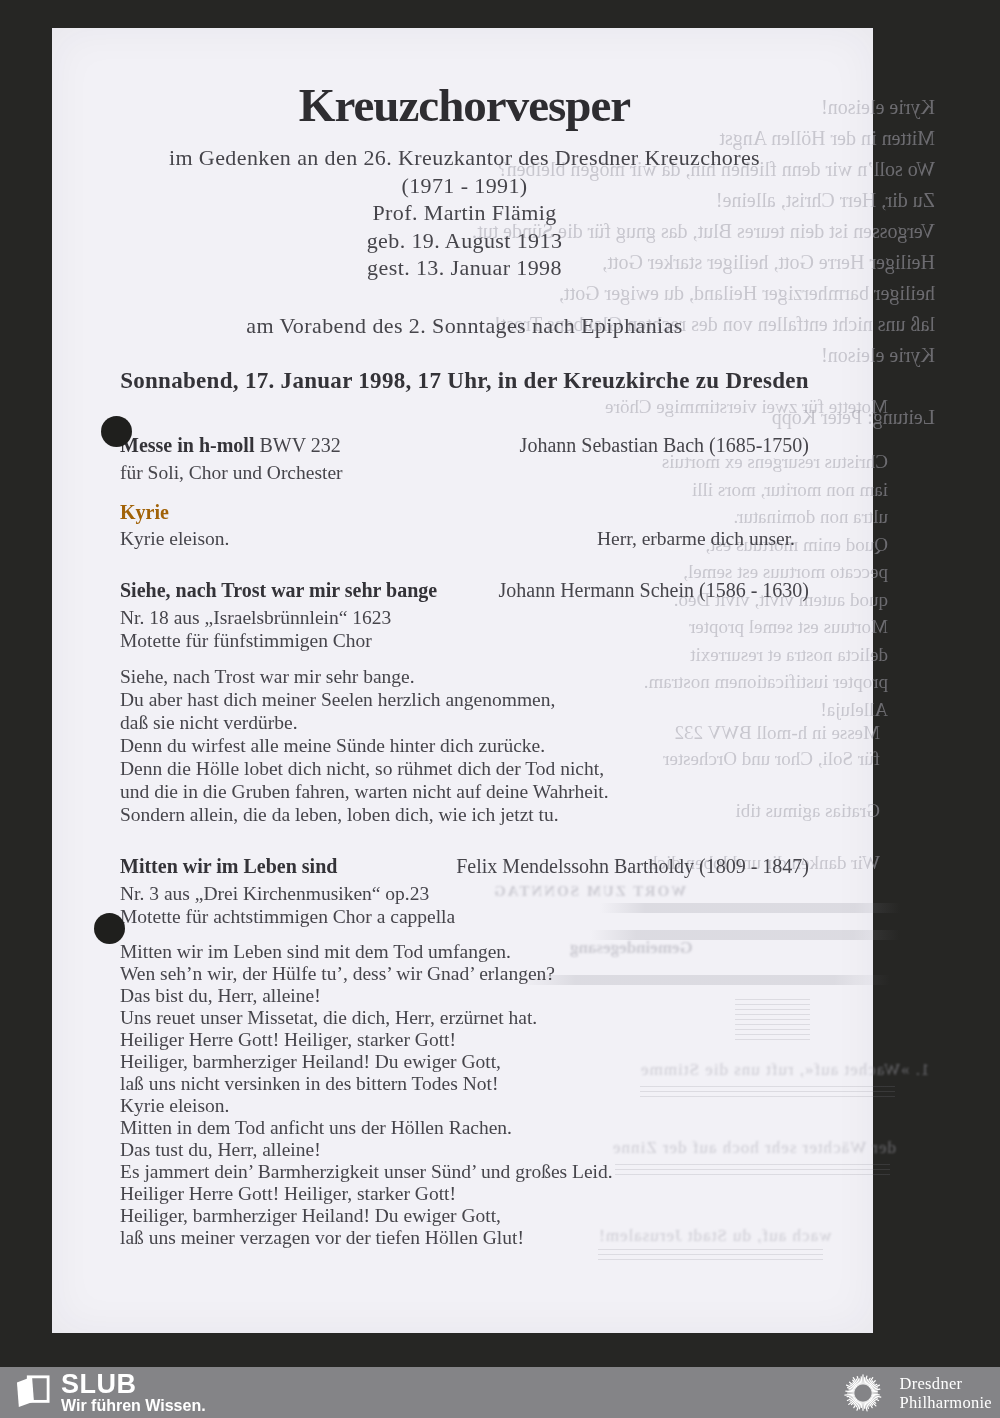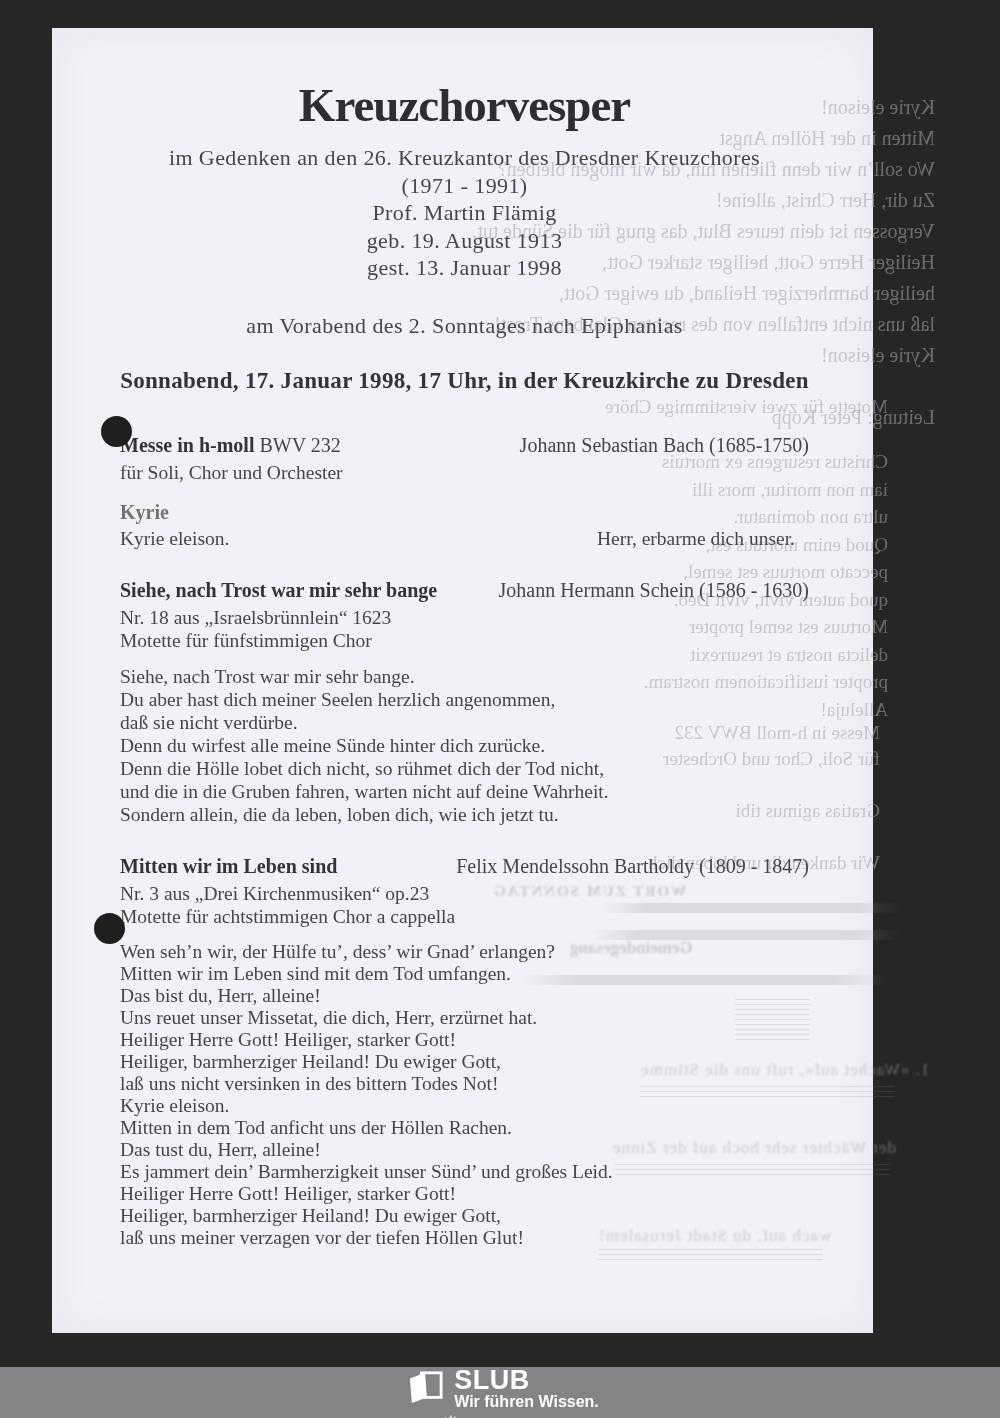--- a/index.html
+++ b/index.html
@@ -18,21 +18,21 @@
             letter-spacing:.4px;position:relative;z-index:2;}
   .event{margin-top:28px;text-align:center;font-size:23px;line-height:28px;font-weight:bold;
          color:#343338;letter-spacing:.3px;position:relative;z-index:2;}
   .work{position:relative;z-index:2;}
   .w1{margin-top:38px;} .w2{margin-top:28px;} .w3{margin-top:28px;}
   .wrow{display:flex;justify-content:space-between;align-items:baseline;font-size:20px;line-height:25px;}
   .wtitle b{font-weight:bold;color:#343338;}
   .composer{font-size:20px;white-space:nowrap;}
   .sub{margin-top:3px;font-size:19.5px;line-height:23px;}
   .movement{margin-top:16px;}
-  .mhead{font-weight:bold;font-size:20px;line-height:24px;color:#737373;}
+  .mhead{font-weight:bold;font-size:20px;line-height:24px;color:#a16207;}
   .mrow{display:flex;margin-top:3px;font-size:19.5px;line-height:23px;}
   .mrow .lat{width:477px;}
   .poem{margin-top:13px;font-size:19.5px;}
   .lh23 > div{line-height:23px;} .lh22 > div{line-height:22px;}
   
   .punch{position:absolute;width:31px;height:31px;border-radius:50%;background:#1f1f1d;z-index:6;}
   .punch1{left:49px;top:388px;} .punch2{left:42px;top:885px;}
   
   .bt{position:absolute;transform:scaleX(-1);color:var(--bleed,#a6a5af);opacity:.55;
       filter:blur(.7px);white-space:nowrap;z-index:1;}
@@ -45,21 +45,21 @@
   .staff{position:absolute;z-index:1;opacity:.20;
          background:repeating-linear-gradient(180deg,transparent 0 4px,#84848e 4px 5px);}
   .st1{left:683px;top:967px;width:75px;height:48px;}
   .st2{left:588px;top:1054px;width:255px;height:16px;}
   .st3{left:563px;top:1132px;width:275px;height:16px;}
   .st4{left:546px;top:1217px;width:225px;height:16px;}
   
   .footer-bar{position:absolute;left:0;top:1367px;width:1000px;height:51px;
               background:var(--bar,#848487);display:flex;align-items:center;
               justify-content:space-between;padding:0 8px 0 14px;box-sizing:border-box;
-              font-family:"Liberation Sans", sans-serif;flex-direction:column;}
+              font-family:"Liberation Sans", sans-serif;}
   .slub{display:flex;align-items:flex-start;gap:9px;}
   .slub-icon{margin-top:3px;}
   .slub-name{font-size:27px;line-height:26px;font-weight:bold;color:#fff;letter-spacing:.5px;}
   .slub-tag{font-size:16px;line-height:17px;font-weight:bold;color:#fff;}
   .phil{display:flex;align-items:center;gap:12px;}
   .phil-text{font-family:"Liberation Serif", serif;font-size:16.5px;line-height:19px;
              color:#ffffff;letter-spacing:.3px;}
 </style>
 </head>
 <body>
@@ -120,22 +120,22 @@
     <section class="work w3">
       <div class="wrow">
         <div class="wtitle"><b>Mitten wir im Leben sind</b></div>
         <div class="composer">Felix Mendelssohn Bartholdy (1809 - 1847)</div>
       </div>
       <div class="sub">
           <div>Nr. 3 aus „Drei Kirchenmusiken“ op.23</div>
           <div>Motette für achtstimmigen Chor a cappella</div>
         </div>
       <div class="poem lh22">
+          <div>Mitten wir im Leben sind mit dem Tod umfangen.</div>
           <div>Wen seh’n wir, der Hülfe tu’, dess’ wir Gnad’ erlangen?</div>
-          <div>Mitten wir im Leben sind mit dem Tod umfangen.</div>
           <div>Das bist du, Herr, alleine!</div>
           <div>Uns reuet unser Missetat, die dich, Herr, erzürnet hat.</div>
           <div>Heiliger Herre Gott! Heiliger, starker Gott!</div>
           <div>Heiliger, barmherziger Heiland! Du ewiger Gott,</div>
           <div>laß uns nicht versinken in des bittern Todes Not!</div>
           <div>Kyrie eleison.</div>
           <div>Mitten in dem Tod anficht uns der Höllen Rachen.</div>
           <div>Das tust du, Herr, alleine!</div>
           <div>Es jammert dein’ Barmherzigkeit unser Sünd’ und großes Leid.</div>
           <div>Heiliger Herre Gott! Heiliger, starker Gott!</div>

